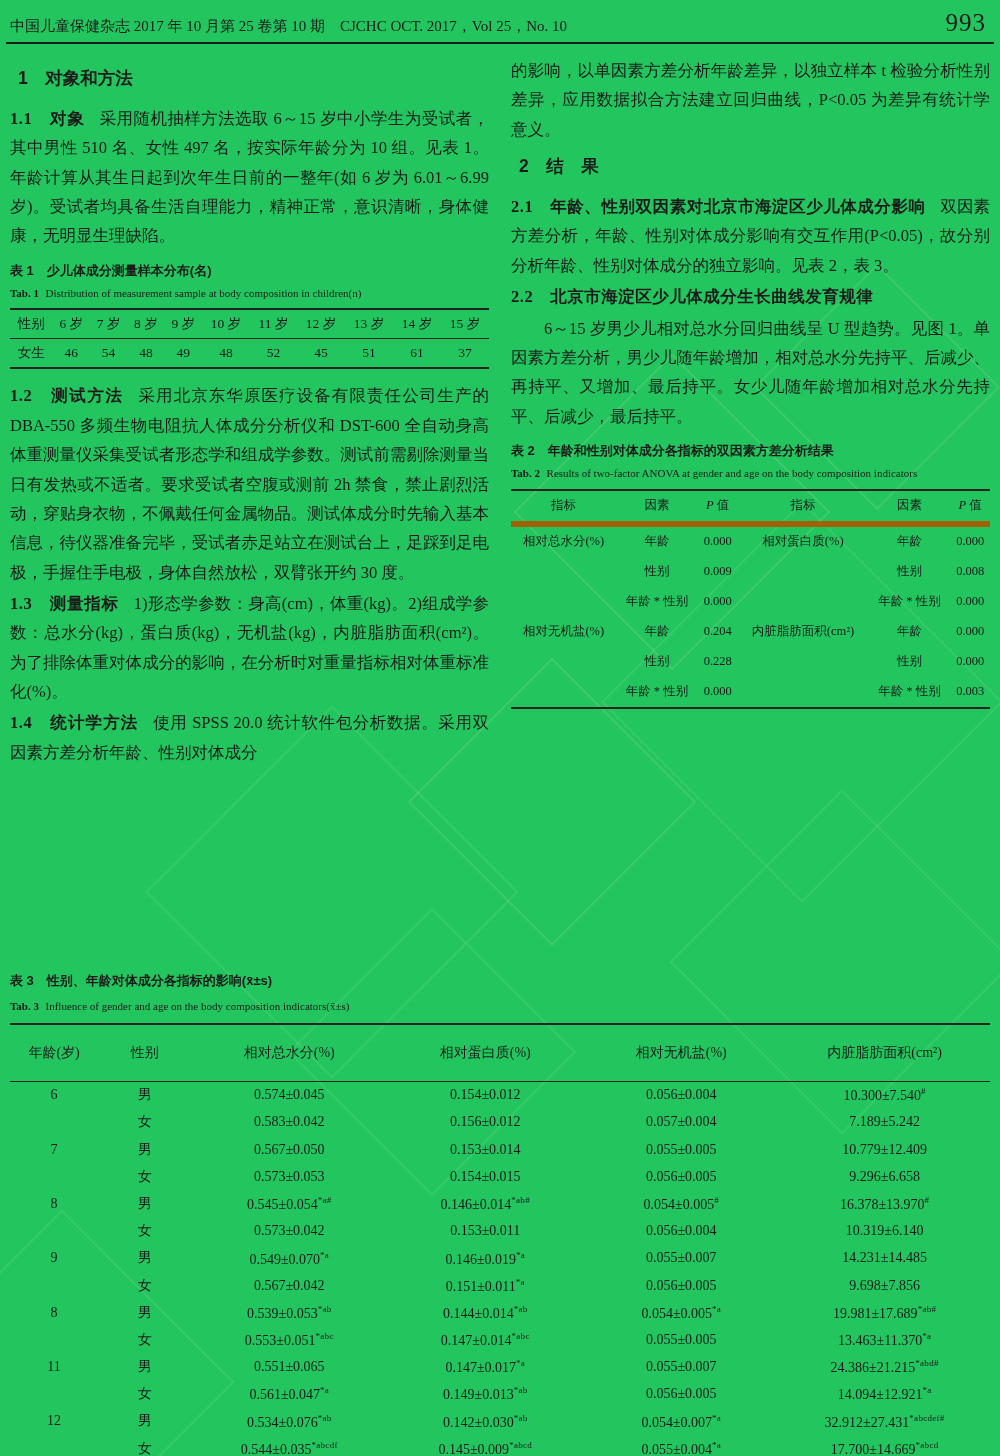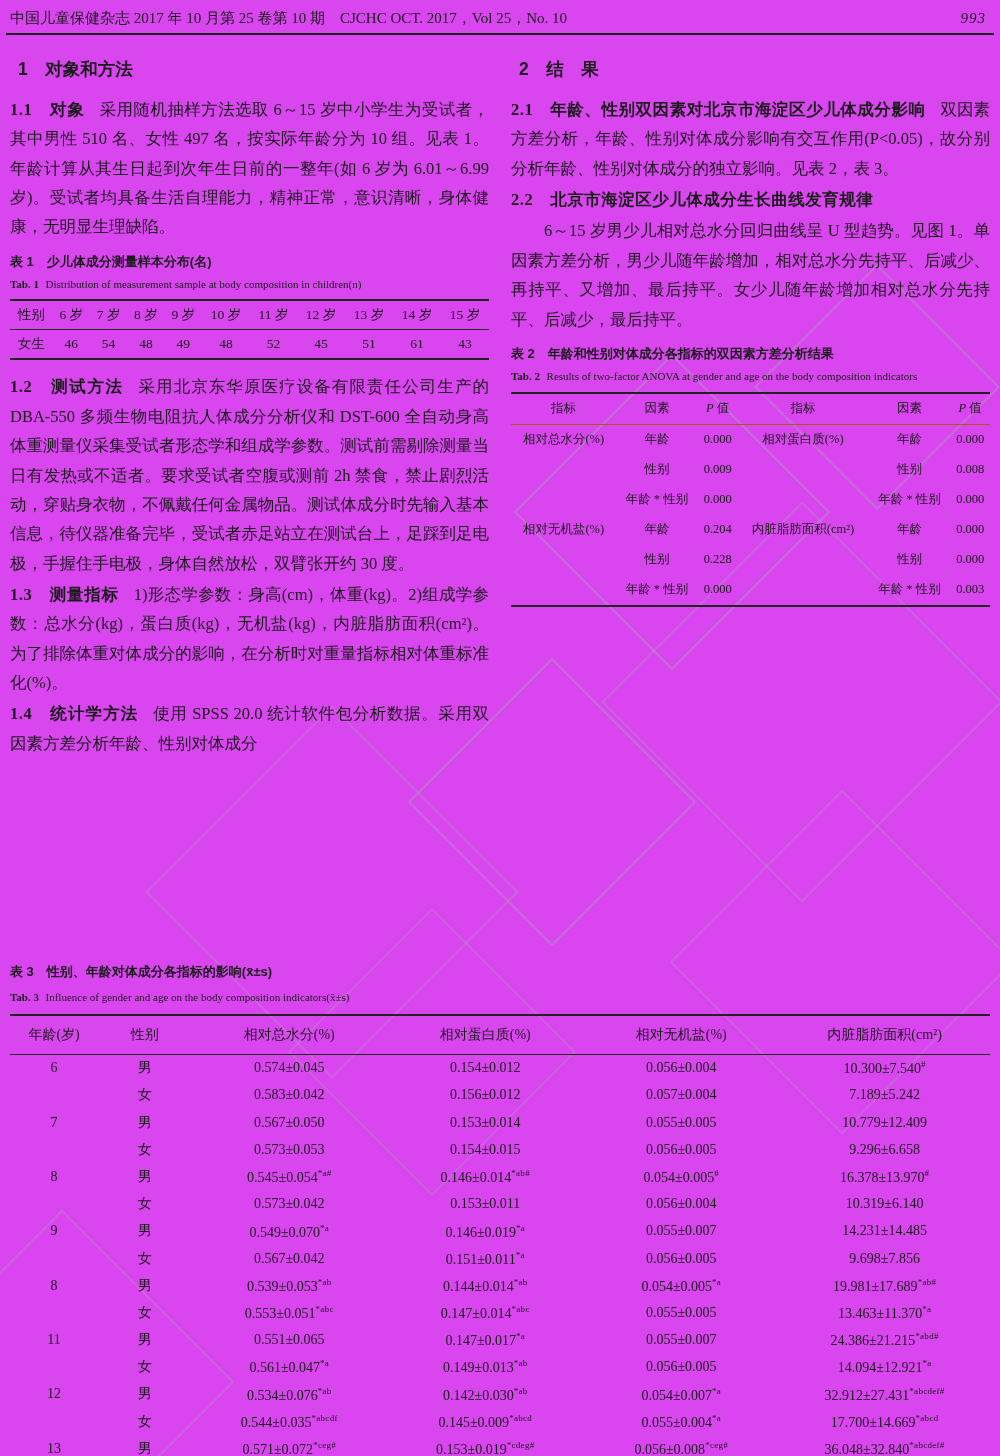--- a/index.html
+++ b/index.html
@@ -1,25 +1,25 @@
 <!DOCTYPE html>
 <html><head>
 <meta charset="utf-8">
 <style>
   html,body{margin:0;padding:0;background:#ffffff;}
-  .page{position:relative;width:1000px;height:1456px;overflow:hidden;background:#d946ef;
+  .page{position:relative;width:1000px;height:1456px;overflow:hidden;background:#22c55e;
         color:#1b1b1b;font-family:"Liberation Serif","DejaVu Serif",serif;}
   
   .wm{position:absolute;inset:0;pointer-events:none;z-index:0;}
   .wm i{position:absolute;display:block;border:2px solid rgba(140,215,150,0.28);transform:rotate(45deg);}
   .wm i.l{border-color:rgba(150,225,160,0.18);}
   
   .hdr{position:relative;z-index:1;display:flex;justify-content:space-between;align-items:baseline;
        padding:9px 14px 5px 10px;font-size:15px;}
-  .hdr .pgnum{font-size:15px;letter-spacing:1px;font-style:italic;}
+  .hdr .pgnum{font-size:25px;letter-spacing:1px;}
   .hrule{position:relative;z-index:1;border-top:2.5px solid #1c1c1c;margin:0 6px;}
   
   .columns{position:relative;z-index:1;display:flex;gap:22px;padding:12px 10px 0 10px;height:905px;overflow:hidden;}
   .col{flex:1;min-width:0;}
   .sec-h{font-family:"Liberation Sans","DejaVu Sans",sans-serif;font-weight:700;
          font-size:17.5px;margin:10px 0 14px 8px;}
   p.para{font-size:16.5px;line-height:1.78;text-align:justify;margin:0 0 2px 0;}
   p.para .lbl{font-weight:600;letter-spacing:0.5px;margin-right:0.9em;}
   p.indent{text-indent:2em;}
   
@@ -29,29 +29,29 @@
   .capen .tb{font-weight:700;margin-right:0.6em;}
   
   table{width:100%;border-collapse:collapse;}
   th{font-weight:400;}
   .t1{font-size:13.5px;margin:2px 0 12px 0;}
   .t1 th,.t1 td{padding:5px 0;text-align:center;white-space:nowrap;}
   .t1 thead tr{border-top:2px solid #222;border-bottom:1px solid #222;}
   .t1 tbody tr:last-child{border-bottom:2px solid #222;}
   .t2{font-size:12.5px;margin:4px 0 0 0;}
   .t2 th,.t2 td{padding:6.5px 2px;text-align:center;white-space:nowrap;}
-  .t2 thead tr{border-top:2px solid #222;border-bottom:1px solid #a16207;}
+  .t2 thead tr{border-top:2px solid #222;border-bottom:6px solid #a16207;}
   .t2 tbody tr:last-child{border-bottom:2px solid #222;}
   .t2 th i{font-style:italic;}
   
   .t3sec{position:relative;z-index:1;padding:4px 10px 0 10px;}
   .t3sec .capcn{margin:6px 0 6px 0;}
   .t3sec .capen{margin:0 0 8px 0;}
   .t3{font-size:14px;}
-  .t3 th{padding:10px 0;text-align:center;white-space:nowrap;}
+  .t3 th{padding:19px 0;text-align:center;white-space:nowrap;}
   .t3 td{padding:4.6px 0;text-align:center;white-space:nowrap;}
   .t3 thead tr{border-top:2px solid #222;border-bottom:1.2px solid #222;}
   .t3 sup,.t2 sup{font-size:9px;vertical-align:super;letter-spacing:0.3px;}
   .t3 col.c-age{width:9%;}  .t3 col.c-sex{width:9.5%;}
   .t3 col.c-w{width:20%;}   .t3 col.c-p{width:20%;}
   .t3 col.c-m{width:20%;}   .t3 col.c-f{width:21.5%;}
 </style>
 </head>
 <body>
 
@@ -105,33 +105,34 @@
               <td>女生</td>
               <td>46</td>
               <td>54</td>
               <td>48</td>
               <td>49</td>
               <td>48</td>
               <td>52</td>
               <td>45</td>
               <td>51</td>
               <td>61</td>
-              <td>43</td>
+              <td>37</td>
             </tr>
           </tbody>
       </table>
 
       <p class="para"><span class="lbl">1.2　测试方法</span><span>采用北京东华原医疗设备有限责任公司生产的 DBA-550 多频生物电阻抗人体成分分析仪和 DST-600 全自动身高体重测量仪采集受试者形态学和组成学参数。测试前需剔除测量当日有发热或不适者。要求受试者空腹或测前 2h 禁食，禁止剧烈活动，穿贴身衣物，不佩戴任何金属物品。测试体成分时先输入基本信息，待仪器准备完毕，受试者赤足站立在测试台上，足踩到足电极，手握住手电极，身体自然放松，双臂张开约 30 度。</span></p>
 
       <p class="para"><span class="lbl">1.3　测量指标</span><span>1)形态学参数：身高(cm)，体重(kg)。2)组成学参数：总水分(kg)，蛋白质(kg)，无机盐(kg)，内脏脂肪面积(cm²)。为了排除体重对体成分的影响，在分析时对重量指标相对体重标准化(%)。</span></p>
 
       <p class="para"><span class="lbl">1.4　统计学方法</span><span>使用 SPSS 20.0 统计软件包分析数据。采用双因素方差分析年龄、性别对体成分</span></p>
     </div>
 
     <div class="col">
+      <p class="para">的影响，以单因素方差分析年龄差异，以独立样本 t 检验分析性别差异，应用数据拟合方法建立回归曲线，P&lt;0.05 为差异有统计学意义。</p>
 
       <div class="sec-h">2　结　果</div>
 
       <p class="para"><span class="lbl">2.1　年龄、性别双因素对北京市海淀区少儿体成分影响</span><span>双因素方差分析，年龄、性别对体成分影响有交互作用(P&lt;0.05)，故分别分析年龄、性别对体成分的独立影响。见表 2，表 3。</span></p>
 
       <p class="para"><span class="lbl">2.2　北京市海淀区少儿体成分生长曲线发育规律</span></p>
 
       <p class="para indent">6～15 岁男少儿相对总水分回归曲线呈 U 型趋势。见图 1。单因素方差分析，男少儿随年龄增加，相对总水分先持平、后减少、再持平、又增加、最后持平。女少儿随年龄增加相对总水分先持平、后减少，最后持平。</p>
 
       <div class="capcn">表 2　年龄和性别对体成分各指标的双因素方差分析结果</div>

